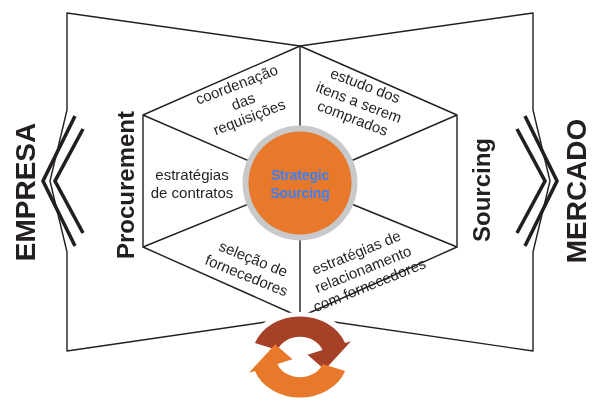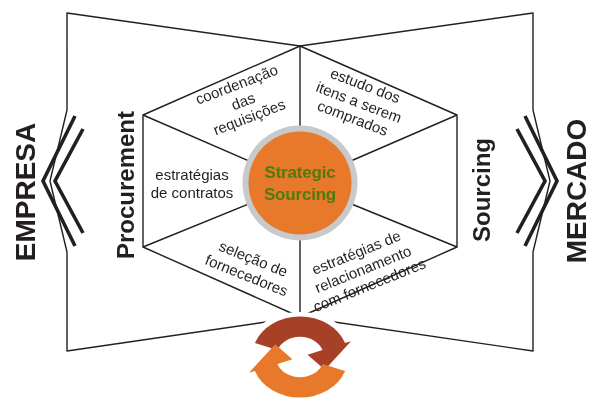--- a/index.html
+++ b/index.html
@@ -18,22 +18,22 @@
   #lbl-procurement { left:126px; top:185px; font-size:24px; transform:translate(-50%,-50%) rotate(-90deg); }
   #lbl-sourcing    { left:482px; top:190px; font-size:24px; transform:translate(-50%,-50%) rotate(-90deg); }
   #lbl-mercado     { left:577px; top:191px; font-size:28px; transform:translate(-50%,-50%) rotate(-90deg); }
   #seg-tl { left:243px; top:101px; transform:translate(-50%,-50%) rotate(-21deg); }
   #seg-tr { left:359px; top:102px; transform:translate(-50%,-50%) rotate(21deg); }
   #seg-ml { left:192px; top:184px; }
   #seg-mr { left:405px; top:184px; }
   #seg-bl { left:250px; top:267px; transform:translate(-50%,-50%) rotate(22deg); }
   #seg-br { left:363px; top:269px; transform:translate(-50%,-50%) rotate(-22deg); }
   #lbl-center {
-    left:300px; top:184px; color:#4d7c0f; font-weight:bold;
-    font-size:17px; line-height:1.3; letter-spacing:-0.2px;
+    left:300px; top:184px; color:#3b82f6; font-weight:bold;
+    font-size:14px; line-height:1.3; letter-spacing:-0.2px;
   }
   .ln  { fill:none; stroke:#231F20; stroke-width:1.4; stroke-linejoin:round; }
   .lnf { fill:#fff; stroke:#231F20; stroke-width:1.4; stroke-linejoin:round; }
   .chev { fill:none; stroke:#231F20; stroke-width:3.6; stroke-linejoin:miter; }
 </style>
 </head>
 <body>
 
 <div class="stage">
 

